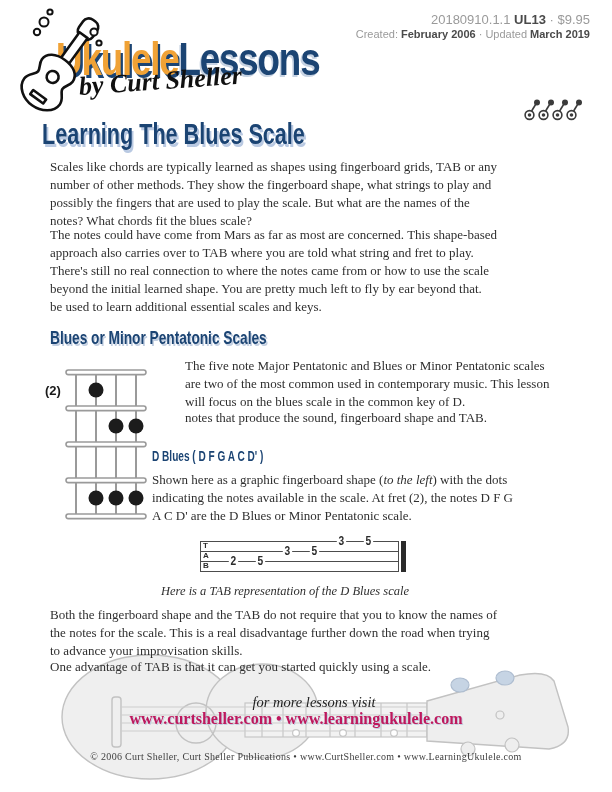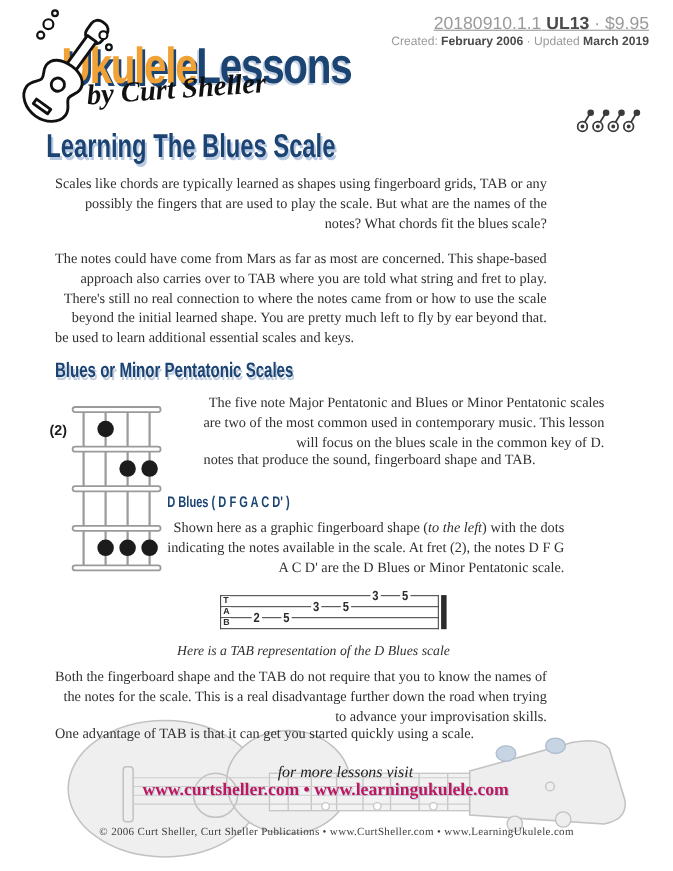--- a/index.html
+++ b/index.html
@@ -4,21 +4,21 @@
 <style>
   html,body{margin:0;padding:0;background:#fff;}
   .page{position:relative;width:612px;height:792px;background:#fff;overflow:hidden;
         font-family:"Liberation Serif",serif;color:#2f2f2f;}
   .abs{position:absolute;}
   .txt{position:absolute;z-index:2;}
 
   
   .meta{right:22px;top:12px;text-align:right;font-family:"Liberation Sans",sans-serif;
         color:#9a9a9a;line-height:1.25;z-index:2;}
-  .meta .l1{font-size:16px;text-decoration:underline;}
+  .meta .l1{font-size:13px;}
   .meta .l2{font-size:11px;text-align:center;}
   .meta b{color:#4a4a4a;font-weight:700;}
 
   
   .logo-text{left:56px;top:36px;font:700 46px/1 "Liberation Sans",sans-serif;
              transform:scaleX(.8);transform-origin:left top;white-space:nowrap;
              letter-spacing:-1.5px;z-index:2;}
   .lw1{color:#f0a236;text-shadow:3px 3px 0 #1b4473;}
   .lw2{color:#1b4473;text-shadow:-2px 2px 0 #c6d2e2;}
   .logo-byline{left:78px;top:74px;font:italic 700 26px/1 cursive;color:#101010;
@@ -32,21 +32,21 @@
               transform:scaleX(.72);transform-origin:left top;color:#1b4473;
               text-shadow:2.5px 2.5px 0 #b9c9e2;white-space:nowrap;z-index:2;}
   .h2{left:50px;top:328px;font:700 19px/1 "Liberation Sans",sans-serif;
       transform:scaleX(.72);transform-origin:left top;color:#1b4473;
       text-shadow:2px 2px 0 #c3cfe1;white-space:nowrap;z-index:2;}
   .h3{left:152px;top:449px;font:700 14px/1 "Liberation Sans",sans-serif;
       transform:scaleX(.72);transform-origin:left top;color:#1b4473;white-space:nowrap;z-index:2;}
 
   
   .body{font-size:13px;line-height:18px;white-space:nowrap;}
-  .body .ln{display:block;text-align:right;}
+  .body .ln{display:block;}
   .p1{left:50px;top:158px;}
   .p2{left:50px;top:226px;}
   .p3{left:50px;top:298px;}
   .colA{left:185px;top:357px;}
   .colB{left:185px;top:409px;}
   .shown{left:152px;top:471px;}
   .p4{left:50px;top:606px;}
   .p5{left:50px;top:658px;}
 
   
@@ -130,20 +130,21 @@
           <circle cx="5.5" cy="16" r="4.4"></circle>
           <circle cx="5.5" cy="16" r="1" fill="#3b3b3b"></circle>
         </g>
     </g>
   </svg>
 
   <div class="abs page-title">Learning The Blues Scale</div>
 
   <div class="txt body p1">
       <span class="ln">Scales like chords are typically learned as shapes using fingerboard grids, TAB or any</span>
+      <span class="ln">number of other methods. They show the fingerboard shape, what strings to play and</span>
       <span class="ln">possibly the fingers that are used to play the scale. But what are the names of the</span>
       <span class="ln">notes? What chords fit the blues scale?</span>
     </div>
   <div class="txt body p2">
       <span class="ln">The notes could have come from Mars as far as most are concerned. This shape-based</span>
       <span class="ln">approach also carries over to TAB where you are told what string and fret to play.</span>
       <span class="ln">There's still no real connection to where the notes came from or how to use the scale</span>
       <span class="ln">beyond the initial learned shape. You are pretty much left to fly by ear beyond that.</span>
     </div>
   <div class="txt body p3">

